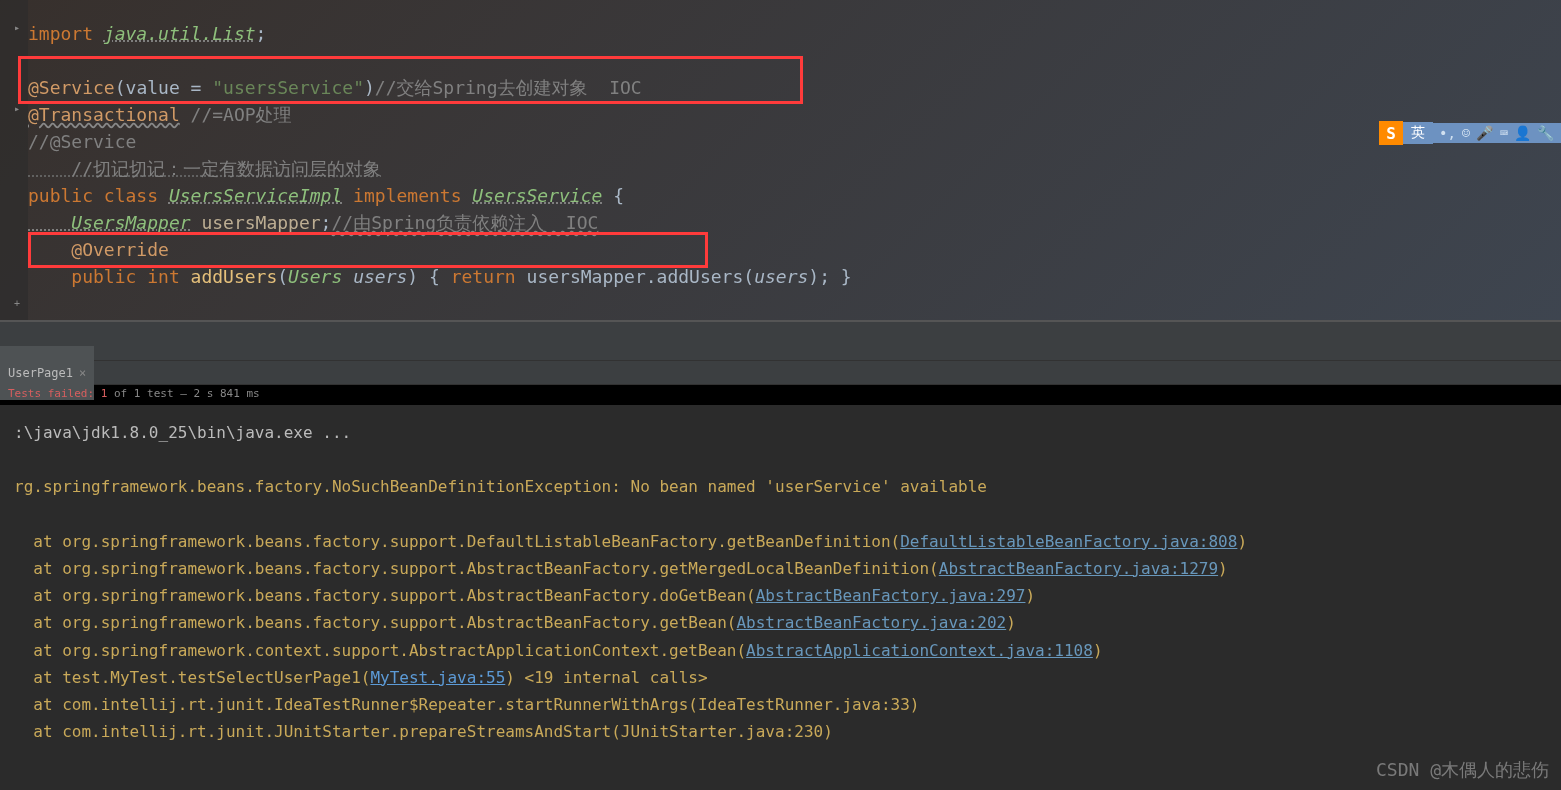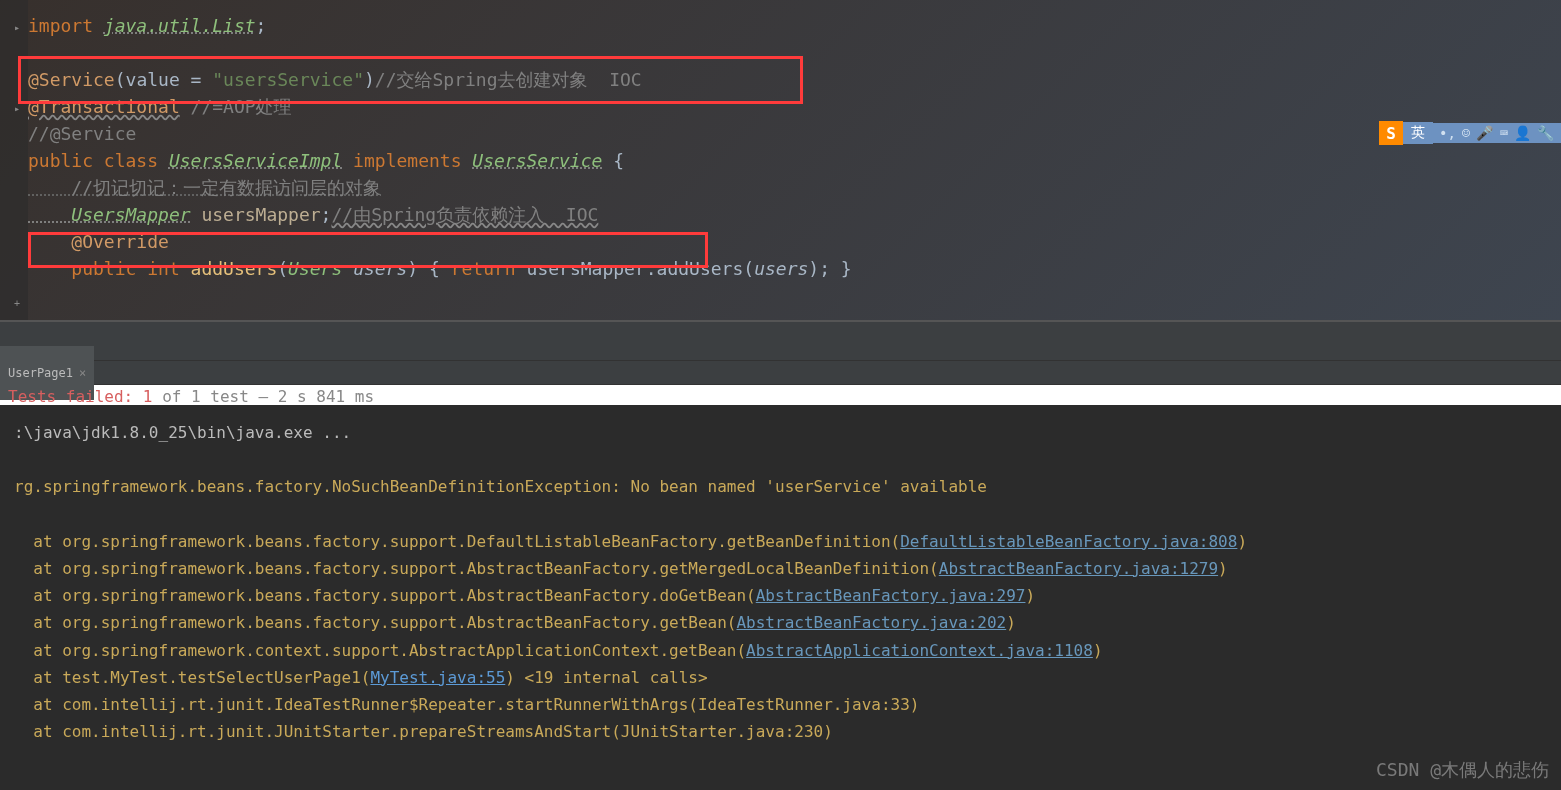--- a/index.html
+++ b/index.html
@@ -29,21 +29,21 @@
     .gutter-icon {
       position: absolute;
       left: 14px;
       width: 12px;
       height: 12px;
       font-size: 10px;
       color: #888;
     }
     .code-area {
       padding-left: 28px;
-      padding-top: 12px;
+      padding-top: 20px;
       font-size: 18px;
       line-height: 1.5;
       font-style: italic;
     }
     .code-line { white-space: pre; position: relative; }
     .kw { color: #cc7832; font-style: normal; }
     .type { color: #8ec07c; font-style: italic; text-decoration: underline; text-decoration-style: dotted; text-decoration-color: #888; }
     .str { color: #6a8759; font-style: normal; }
     .ann { color: #d19a66; font-style: normal; }
     .comment { color: #808080; font-style: normal; }
@@ -114,22 +114,22 @@
       padding: 20px 8px;
       display: flex;
       align-items: center;
       gap: 6px;
       font-style: normal;
     }
     .tab-close { color: #888; cursor: pointer; }
     
     .status-bar {
       height: 20px;
-      background: #ffffff;
-      font-size: 16px;
+      background: #000000;
+      font-size: 11px;
       padding: 2px 8px;
       color: #888;
       font-style: normal;
     }
     .status-fail { color: #d75f5f; }
     
     .console {
       background: #2b2b2b;
       padding: 14px;
       font-size: 16px;
@@ -159,22 +159,22 @@
     <span class="gutter-icon" style="top:22px">▸</span>
     <span class="gutter-icon" style="top:103px">▸</span>
     <span class="gutter-icon" style="top:298px">+</span>
   </div>
   <div class="code-area">
     <div class="code-line"><span class="kw">import </span><span class="type">java.util.List</span><span class="normal">;</span></div>
     <div class="code-line">&nbsp;</div>
     <div class="code-line"><span class="ann">@Service</span><span class="normal">(value = </span><span class="str">"usersService"</span><span class="normal">)</span><span class="comment">//交给Spring去创建对象  IOC</span></div>
     <div class="code-line"><span class="ann" style="text-decoration: underline wavy #888;">@Transactional</span><span class="comment"> //=AOP处理</span></div>
     <div class="code-line"><span class="comment">//@Service</span></div>
+    <div class="code-line"><span class="comment" style="text-decoration: underline dotted #666;">    //切记切记：一定有数据访问层的对象</span></div>
     <div class="code-line"><span class="kw">public class </span><span class="type">UsersServiceImpl</span><span class="kw"> implements </span><span class="type">UsersService</span><span class="normal"> {</span></div>
-    <div class="code-line"><span class="comment" style="text-decoration: underline dotted #666;">    //切记切记：一定有数据访问层的对象</span></div>
     <div class="code-line"><span class="type">    UsersMapper</span><span class="var"> usersMapper</span><span class="normal">;</span><span class="comment" style="text-decoration: underline wavy #888;">//由Spring负责依赖注入  IOC</span></div>
     <div class="code-line"><span class="ann">    @Override</span></div>
     <div class="code-line"><span class="kw">    public int </span><span class="method">addUsers</span><span class="normal">(</span><span class="type" style="text-decoration:none">Users</span><span class="param"> users</span><span class="normal">) { </span><span class="kw">return </span><span class="normal">usersMapper.addUsers(</span><span class="param">users</span><span class="normal">); }</span></div>
   </div>
   <div class="highlight-box hb1"></div>
   <div class="highlight-box hb2"></div>
 
   <div class="ime-bar">
     <div class="ime-logo">S</div>
     <div class="ime-text">英</div>

